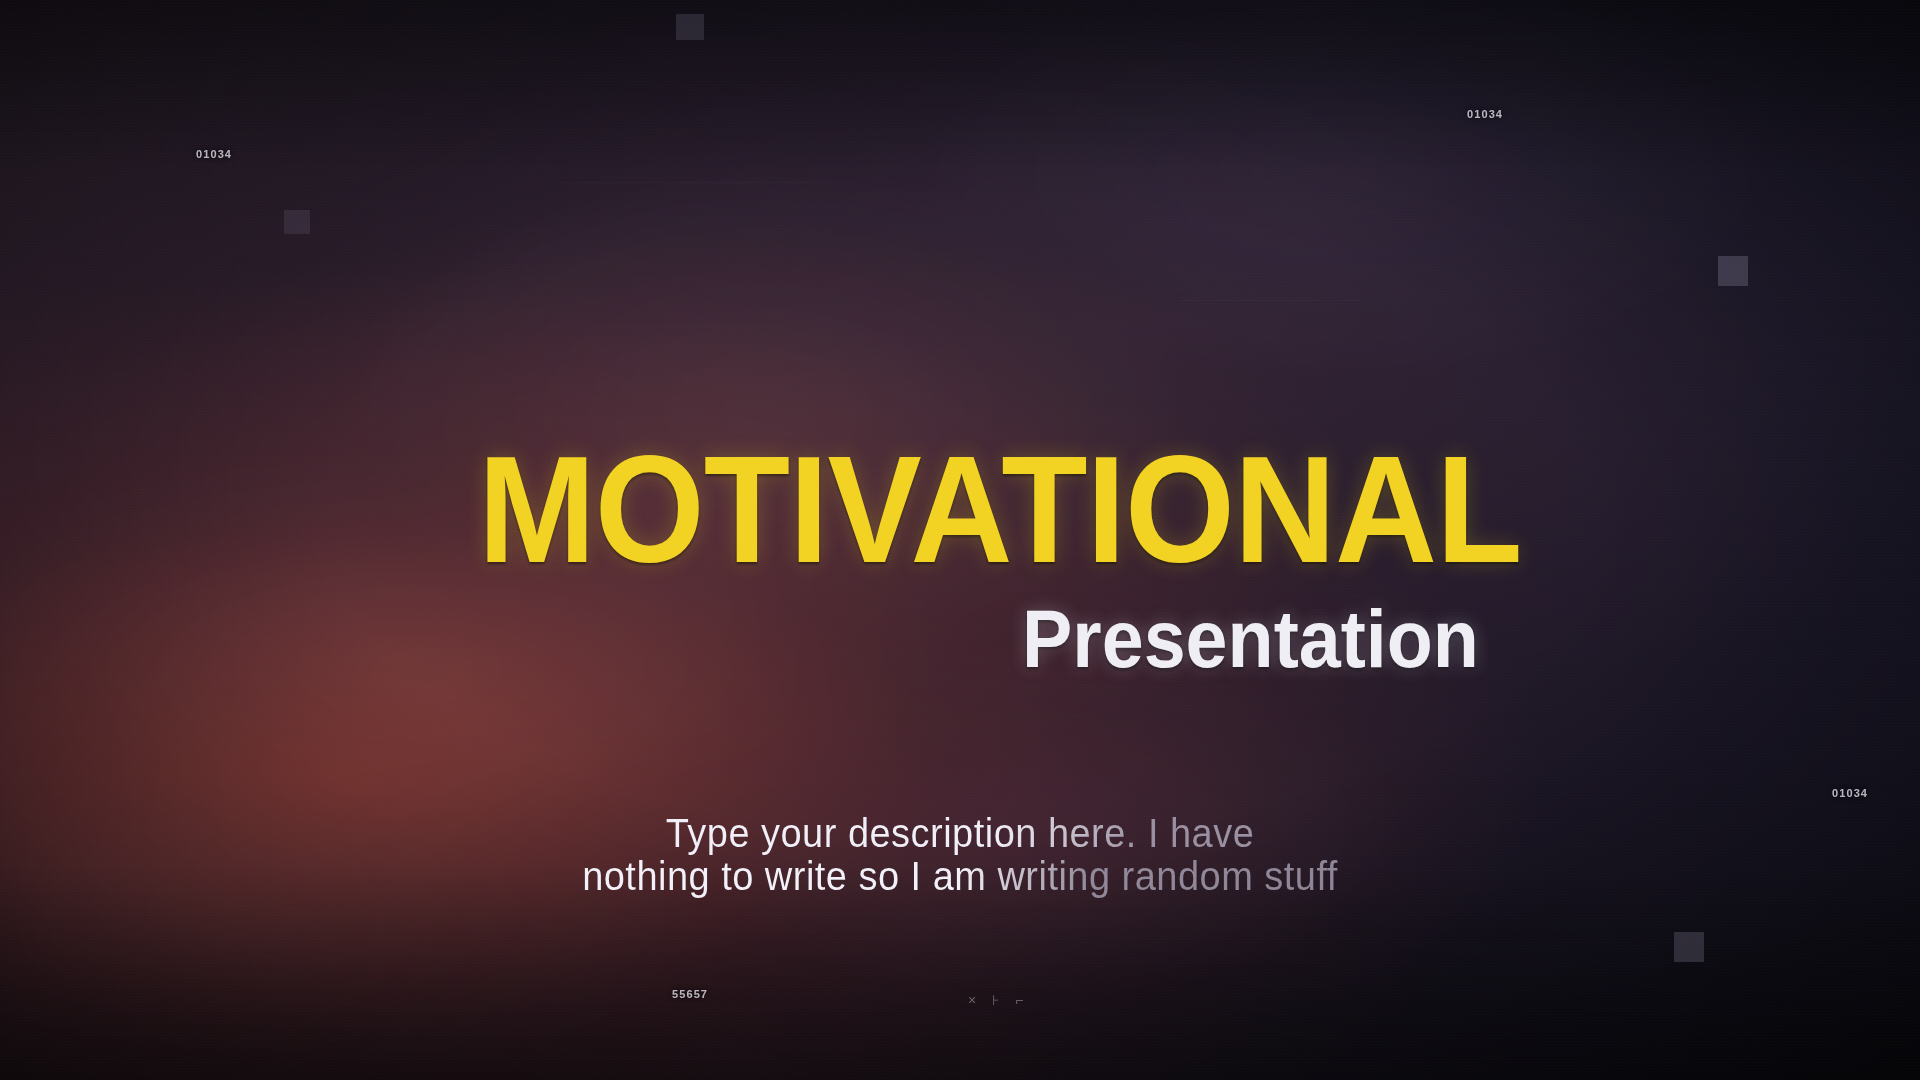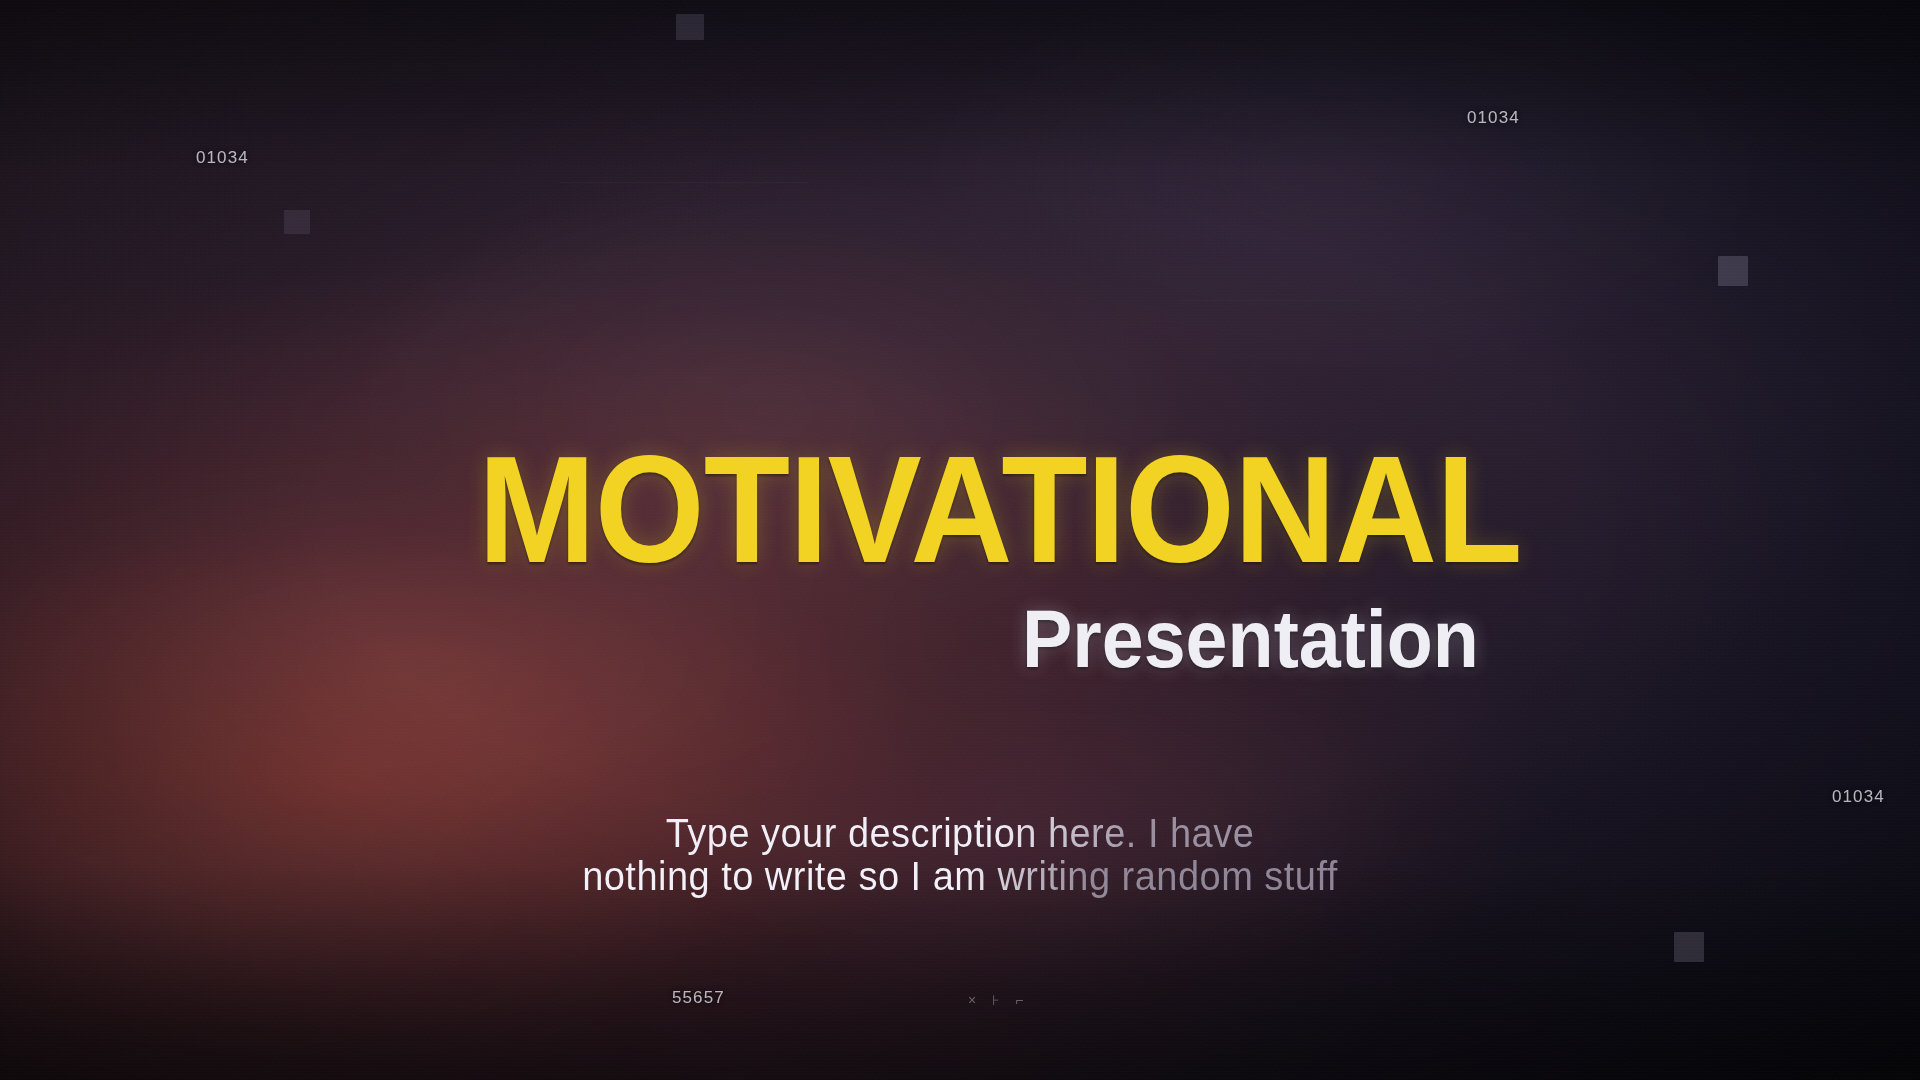--- a/index.html
+++ b/index.html
@@ -51,24 +51,25 @@
       repeating-linear-gradient(-63deg, rgba(255,255,255,.10) 0 1px, rgba(0,0,0,0) 1px 5px);
   }
 
   
   .glitch-sq{position:absolute;border-radius:1px;}
 
   
   .code-label{
     position:absolute;
     font-family:"Liberation Sans",sans-serif;
-    font-size:17px;letter-spacing:1.1px;
+    font-size:11px;letter-spacing:1.1px;
     color:rgba(232,230,240,0.78);
     text-shadow:0 0 5px rgba(0,0,0,.7);
     white-space:nowrap;
+    font-weight:bold;
   }
 
   
   .title-block{
     position:absolute;left:0;right:0;top:0;height:100%;
     pointer-events:none;
   }
   .main-title{
     position:absolute;left:478px;top:440px;
     font-family:"Liberation Sans Narrow","Liberation Sans",sans-serif;

